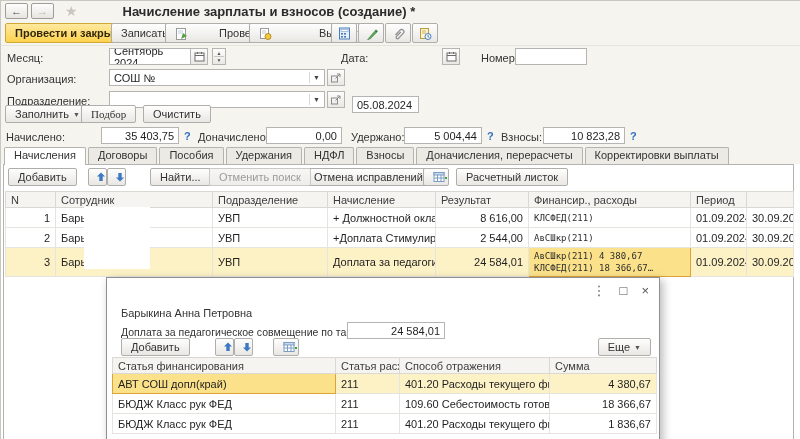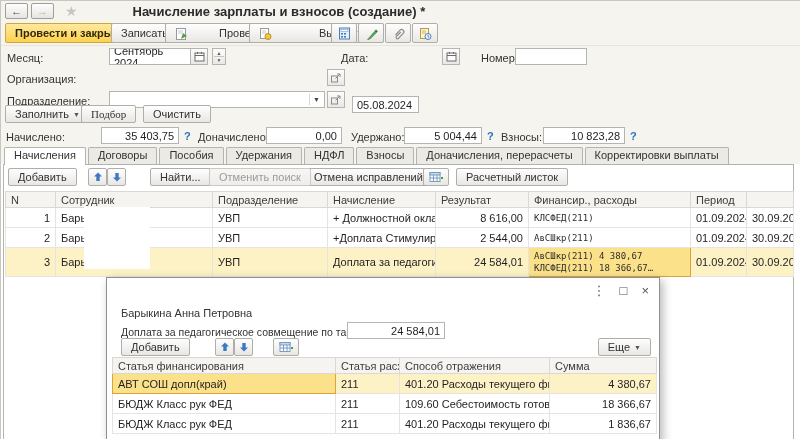--- a/index.html
+++ b/index.html
@@ -11,21 +11,21 @@
   .chrome { position:absolute; left:0; top:0; width:800px; height:163px; background:#f6f4ef; }
   .hr { position:absolute; left:0; right:0; top:44px; border-top:1px solid #e7e5e0; }
 
   
   .btn { display:inline-flex; align-items:center; gap:4px; height:20px; padding:0 9px;
          border:1px solid #b0aeaa; border-radius:2px; background:linear-gradient(#fefefe,#e9e7e3);
          font-size:11px; color:#333; white-space:nowrap; cursor:default; }
   .btn.primary { background:linear-gradient(#ffe9a0,#fdd24e); border-color:#d0a838; font-weight:700; color:#33290a; }
   .btn.disabled { color:#9b9b98; background:linear-gradient(#f7f6f4,#efedea); border-color:#ccc9c5; }
   .btn.iconbtn { width:26px; padding:0; justify-content:center; }
-  .btn.small { height:18px; }
+  .btn.small { height:18px;justify-content:flex-end; }
   .caret { font-size:7px; color:#555; line-height:1; }
   .navbtn { display:inline-flex; align-items:center; justify-content:center; width:23px; height:16px;
             border:1px solid #a09e99; border-radius:2px; background:linear-gradient(#fdfdfd,#e7e5e1);
             font-size:11px; }
   .star { color:#c9c6bf; font-size:14px; }
   .wtitle { font-size:13px; font-weight:700; color:#2b2b2b; }
 
   
   .lbl { position:absolute; font-size:11px; color:#333; }
   .input { position:absolute; background:#fff; border:1px solid #b6b4b0; height:17px;
@@ -73,21 +73,21 @@
   <div class="hr"></div>
 
   <div class="abs" style="left:4px;top:2px;display:flex;align-items:center;gap:3px;">
     <span class="navbtn">
         <span style="color:#4a4a4a;">←</span>
       </span>
     <span class="navbtn">
         <span style="color:#b8b6b2;">→</span>
       </span>
     <span class="star" style="margin-left:8px;">★</span>
-    <span class="wtitle" style="margin-left:16px;padding-left:36px;">Начисление зарплаты и взносов (создание) *</span>
+    <span class="wtitle" style="margin-left:6px;padding-left:36px;">Начисление зарплаты и взносов (создание) *</span>
   </div>
 
   <div>
     <button class="btn primary abs" style="left:4px;top:22px;">
         <span>Провести и закрыть</span>
       </button>
     <button class="btn abs" style="left:110px;top:22px;">
         <span>Записать</span>
       </button>
     <button class="btn abs" style="left:164px;top:22px;gap:31px;">
@@ -170,20 +170,24 @@
         <line x1="3.5" y1="1" x2="3.5" y2="3" stroke="#6b6b6b"></line>
         <line x1="7.5" y1="1" x2="7.5" y2="3" stroke="#6b6b6b"></line>
       </svg>
   </span>
   <span class="lbl" style="left:480px;top:51px;">Номер:</span>
   <div class="input" style="left:514px;top:47px;width:72px;">
       <span class="flex1"></span>
     </div>
 
   <span class="lbl" style="left:6px;top:72px;">Организация:</span>
+  <div class="input" style="left:108px;top:68px;width:216px;">
+    <span class="flex1">СОШ №</span>
+    <span class="ddcaret">▼</span>
+  </div>
   <span class="fieldbtn" style="left:326px;top:68px;">
     <svg width="12" height="12">
         <rect x="1.5" y="4" width="6" height="6" fill="none" stroke="#8a8a8a"></rect>
         <path d="M5.5 6.5 L10 2 M7 2 h3 v3" fill="none" stroke="#8a8a8a"></path>
       </svg>
   </span>
 
   <span class="lbl" style="left:6px;top:94px;">Подразделение:</span>
   <div class="input" style="left:108px;top:90px;width:216px;">
     <span class="flex1"></span>

